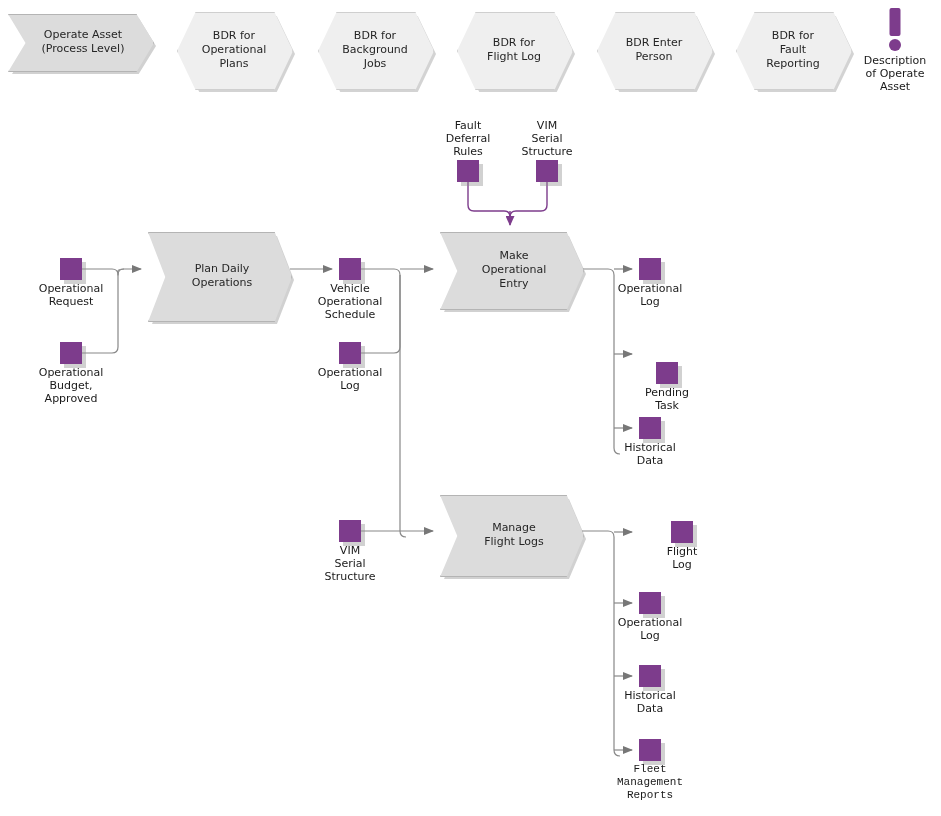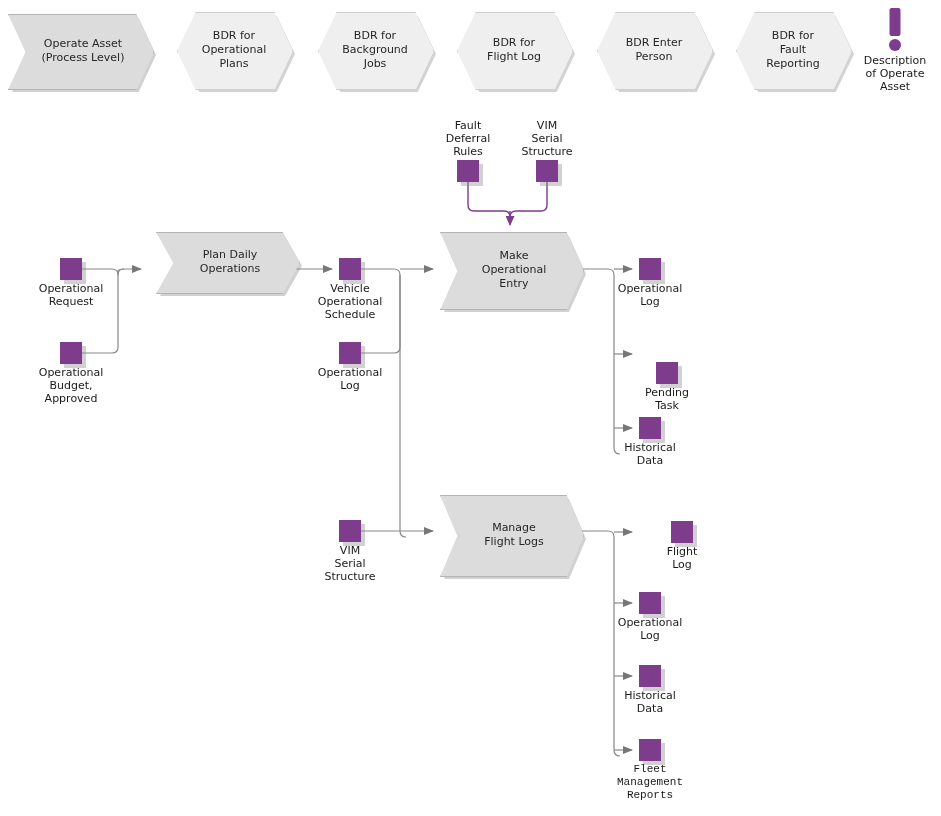--- a/index.html
+++ b/index.html
@@ -127,21 +127,21 @@
       <path d="M614,750 L632,750" marker-end="url(#arrowGray)"></path>
     </g>
 
     <g fill="none" stroke="#7d3c8c" stroke-width="1.4" stroke-linejoin="round">
       <path d="M468,182 L468,205 Q468,211 474,211 L504,211 Q510,211 510,217 L510,221"></path>
       <path d="M547,182 L547,205 Q547,211 541,211 L516,211 Q510,211 510,217 L510,221"></path>
       <path d="M510,211 L510,225" marker-end="url(#arrowPurple)"></path>
     </g>
   </svg>
 
-  <div class="chevron" style="left:8px;top:14px;width:144px;height:74px;">
+  <div class="chevron" style="left:8px;top:14px;width:144px;height:56px;">
     <div class="shadow"></div>
     <div class="shape"></div>
     <div class="txt">Operate Asset
 (Process Level)</div>
   </div>
 
   <div class="hexa" style="left:177px;top:12px;width:114px;height:76px;">
     <div class="shadow"></div>
     <div class="shape"></div>
     <div class="txt">BDR for
@@ -180,21 +180,21 @@
   </div>
 
   <div class="excl" style="left:894px;top:8px;width:2px;height:2px;">
     <div class="bar"></div>
     <div class="dot"></div>
     <div class="cap">Description
 of Operate
 Asset</div>
   </div>
 
-  <div class="chevron" style="left:156px;top:232px;width:142px;height:60px;">
+  <div class="chevron" style="left:148px;top:232px;width:142px;height:88px;">
     <div class="shadow"></div>
     <div class="shape"></div>
     <div class="txt">Plan Daily
 Operations</div>
   </div>
 
   <div class="chevron" style="left:440px;top:232px;width:142px;height:76px;">
     <div class="shadow"></div>
     <div class="shape"></div>
     <div class="txt">Make

